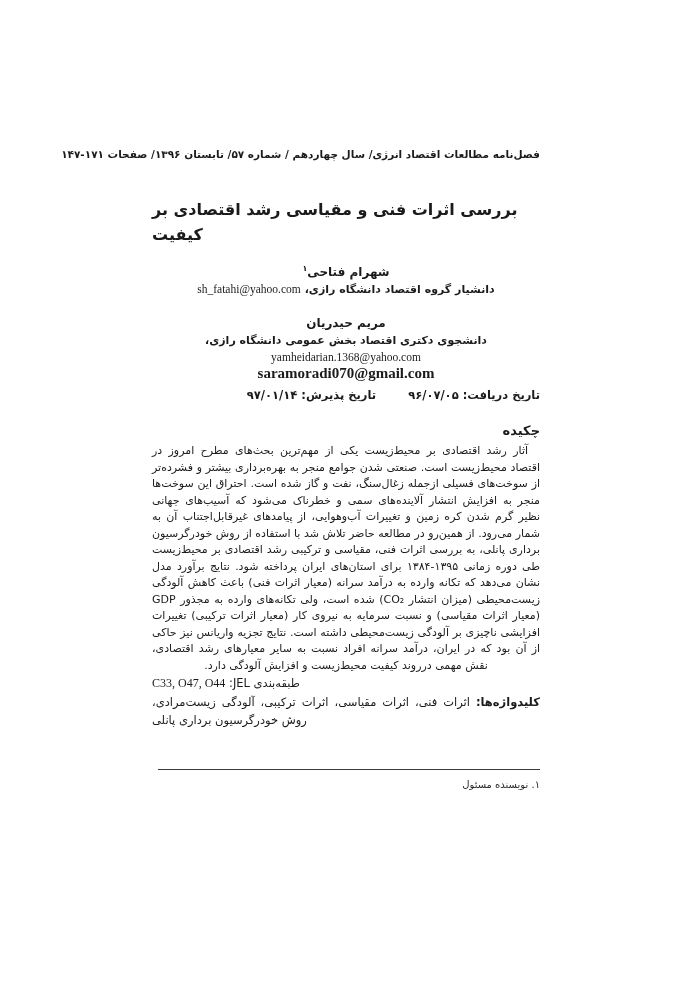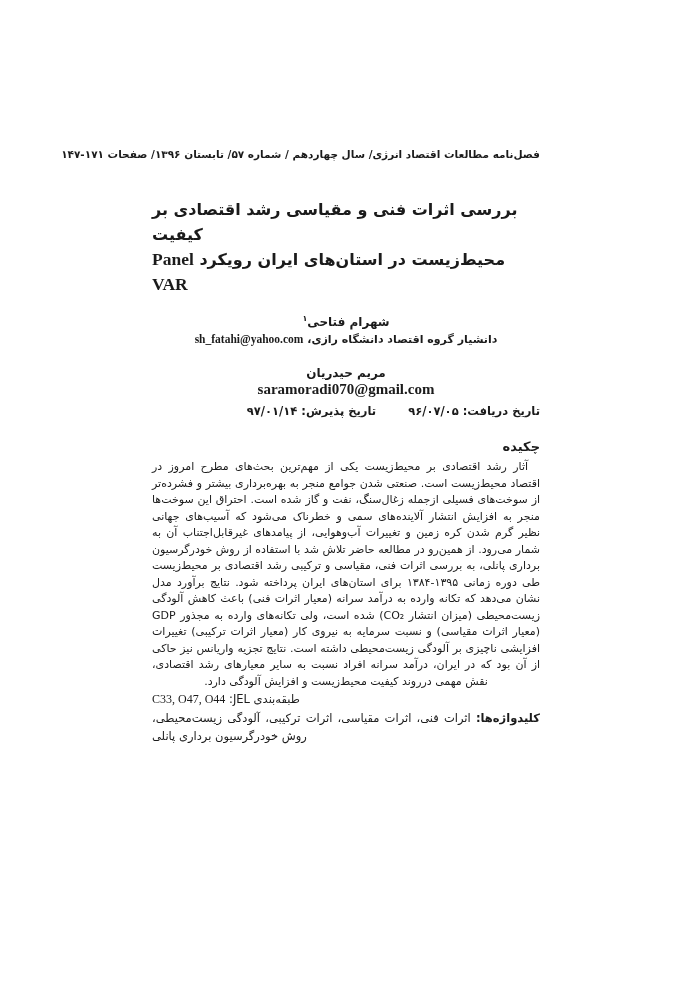--- a/index.html
+++ b/index.html
@@ -47,21 +47,21 @@
     line-height: 17px;
   }
   .author-name sup { font-size: 8px; }
   .author-affiliation {
     font-size: 11px;
     font-weight: bold;
     line-height: 17px;
   }
   .email-inline {
     font-family: "Liberation Serif", serif;
-    font-weight: bold;
+    font-weight: normal;
     font-size: 11.5px;
     text-align: right;
   }
   .email-block {
     font-family: "Liberation Serif", serif;
     font-weight: bold;
     font-size: 15px;
     line-height: 15px;
   }
   .dates-line {
@@ -119,30 +119,30 @@
 </head>
 <body>
 
 <div class="page">
   <div class="content">
 
     <div class="journal-header">فصل‌نامه مطالعات اقتصاد انرژی/ سال چهاردهم / شماره ۵۷/ تابستان ۱۳۹۶/ صفحات ۱۷۱-۱۴۷</div>
 
     <div class="paper-title">
       <div>بررسی اثرات فنی و مقیاسی رشد اقتصادی بر کیفیت</div>
-      <div><span>محیط‌زیست در استان‌های ایران رویکرد</span> <span class="latin">Panel VAR</span></div>
     </div>
 
     <div class="author-block">
       <div class="author-name"><span>شهرام فتاحی</span><sup>۱</sup></div>
       <div class="author-affiliation"><span>دانشیار گروه اقتصاد دانشگاه رازی،</span> <span class="email-inline">sh_fatahi@yahoo.com</span></div>
     </div>
 
     <div class="author-block">
       <div class="author-name"><span>مریم حیدریان</span><sup></sup></div>
+      <div class="author-affiliation"><span>دانشجوی دکتری اقتصاد بخش عمومی دانشگاه رازی،</span> <span class="email-inline">yamheidarian.1368@yahoo.com</span></div>
     </div>
 
     <div class="author-block">
       <div class="email-block">saramoradi070@gmail.com</div>
     </div>
 
     <div class="dates-line">
       <span>تاریخ دریافت:</span>
       <span>۹۶/۰۷/۰۵</span>
       <span class="dates-gap"></span>
@@ -152,17 +152,21 @@
 
     <div class="abstract-heading">چکیده</div>
 
     <p class="abstract-body">آثار رشد اقتصادی بر محیط‌زیست یکی از مهم‌ترین بحث‌های مطرح امروز در اقتصاد محیط‌زیست است. صنعتی شدن جوامع منجر به بهره‌برداری بیشتر و فشرده‌تر از سوخت‌های فسیلی ازجمله زغال‌سنگ، نفت و گاز شده است. احتراق این سوخت‌ها منجر به افزایش انتشار آلاینده‌های سمی و خطرناک می‌شود که آسیب‌های جهانی نظیر گرم شدن کره زمین و تغییرات آب‌وهوایی، از پیامدهای غیرقابل‌اجتناب آن به شمار می‌رود. از همین‌رو در مطالعه حاضر تلاش شد با استفاده از روش خودرگرسیون برداری پانلی، به بررسی اثرات فنی، مقیاسی و ترکیبی رشد اقتصادی بر محیط‌زیست طی دوره زمانی ۱۳۹۵-۱۳۸۴ برای استان‌های ایران پرداخته شود. نتایج برآورد مدل نشان می‌دهد که تکانه وارده به درآمد سرانه (معیار اثرات فنی) باعث کاهش آلودگی زیست‌محیطی (میزان انتشار CO₂) شده است، ولی تکانه‌های وارده به مجذور GDP (معیار اثرات مقیاسی) و نسبت سرمایه به نیروی کار (معیار اثرات ترکیبی) تغییرات افزایشی ناچیزی بر آلودگی زیست‌محیطی داشته است. نتایج تجزیه واریانس نیز حاکی از آن بود که در ایران، درآمد سرانه افراد نسبت به سایر معیارهای رشد اقتصادی، نقش مهمی درروند کیفیت محیط‌زیست و افزایش آلودگی دارد.</p>
 
     <div class="jel-line">
       <span>طبقه‌بندی JEL‏:</span>
       <span class="latin">C33, O47, O44</span>
     </div>
 
-    <p class="keywords"><span class="kw-label">کلیدواژه‌ها:</span><span> اثرات فنی، اثرات مقیاسی، اثرات ترکیبی، آلودگی زیست‌محیطی، روش خودرگرسیون برداری پانلی</span></p>
+    <p class="keywords"><span class="kw-label">کلیدواژه‌ها:</span><span> اثرات فنی، اثرات مقیاسی، اثرات ترکیبی، آلودگی زیست‌مرادی، روش خودرگرسیون برداری پانلی</span></p>
 
   </div>
 
+  <div class="footnote-area">
+    <div class="footnote-rule"></div>
+    <div class="footnote-text">۱. نویسنده مسئول</div>
+  </div>
 </div>
 
 </body></html>

